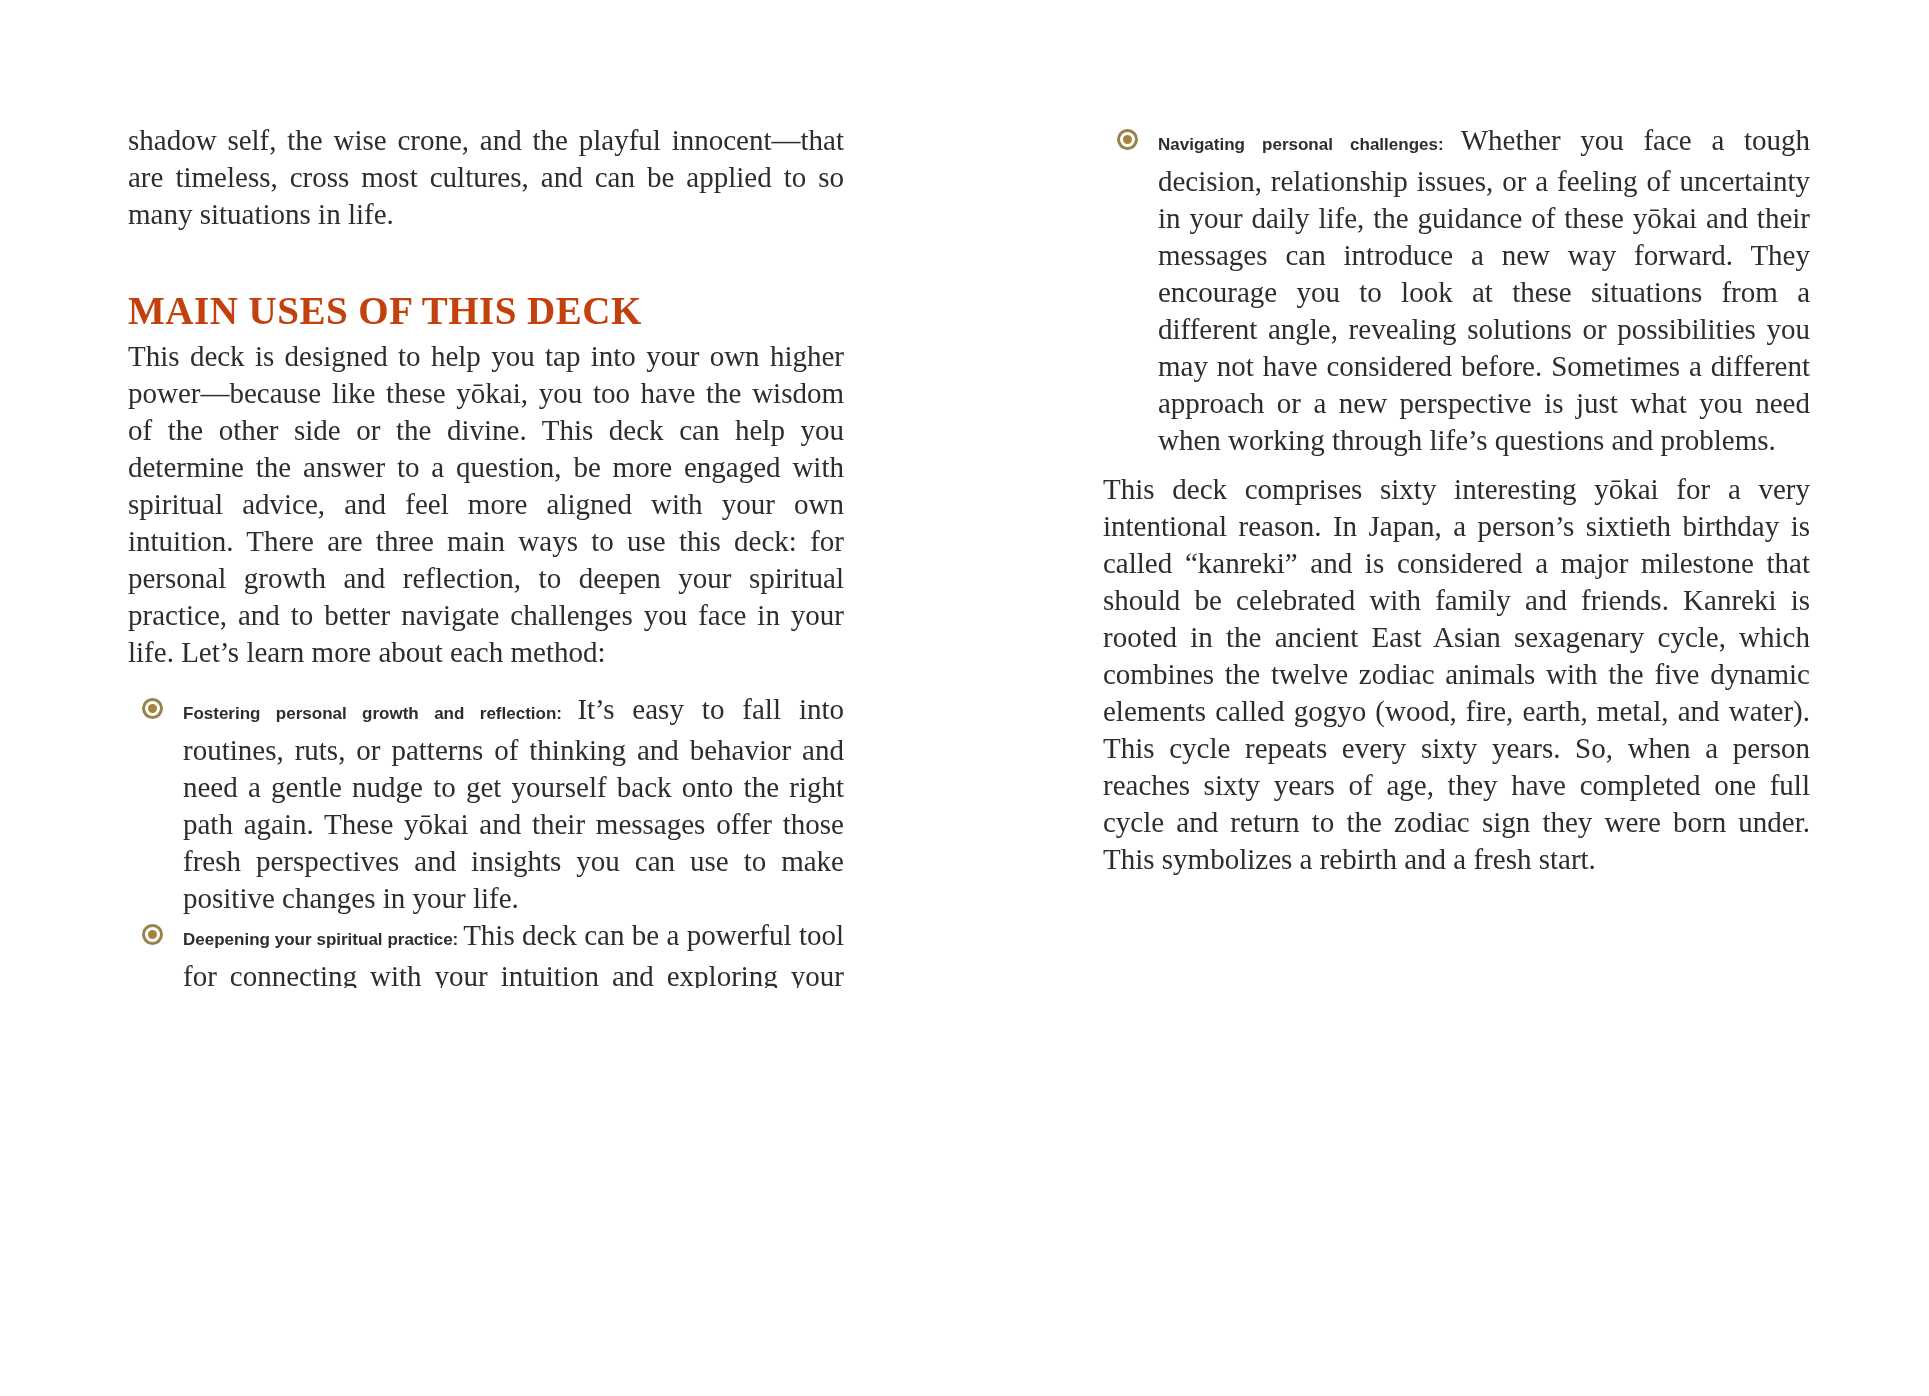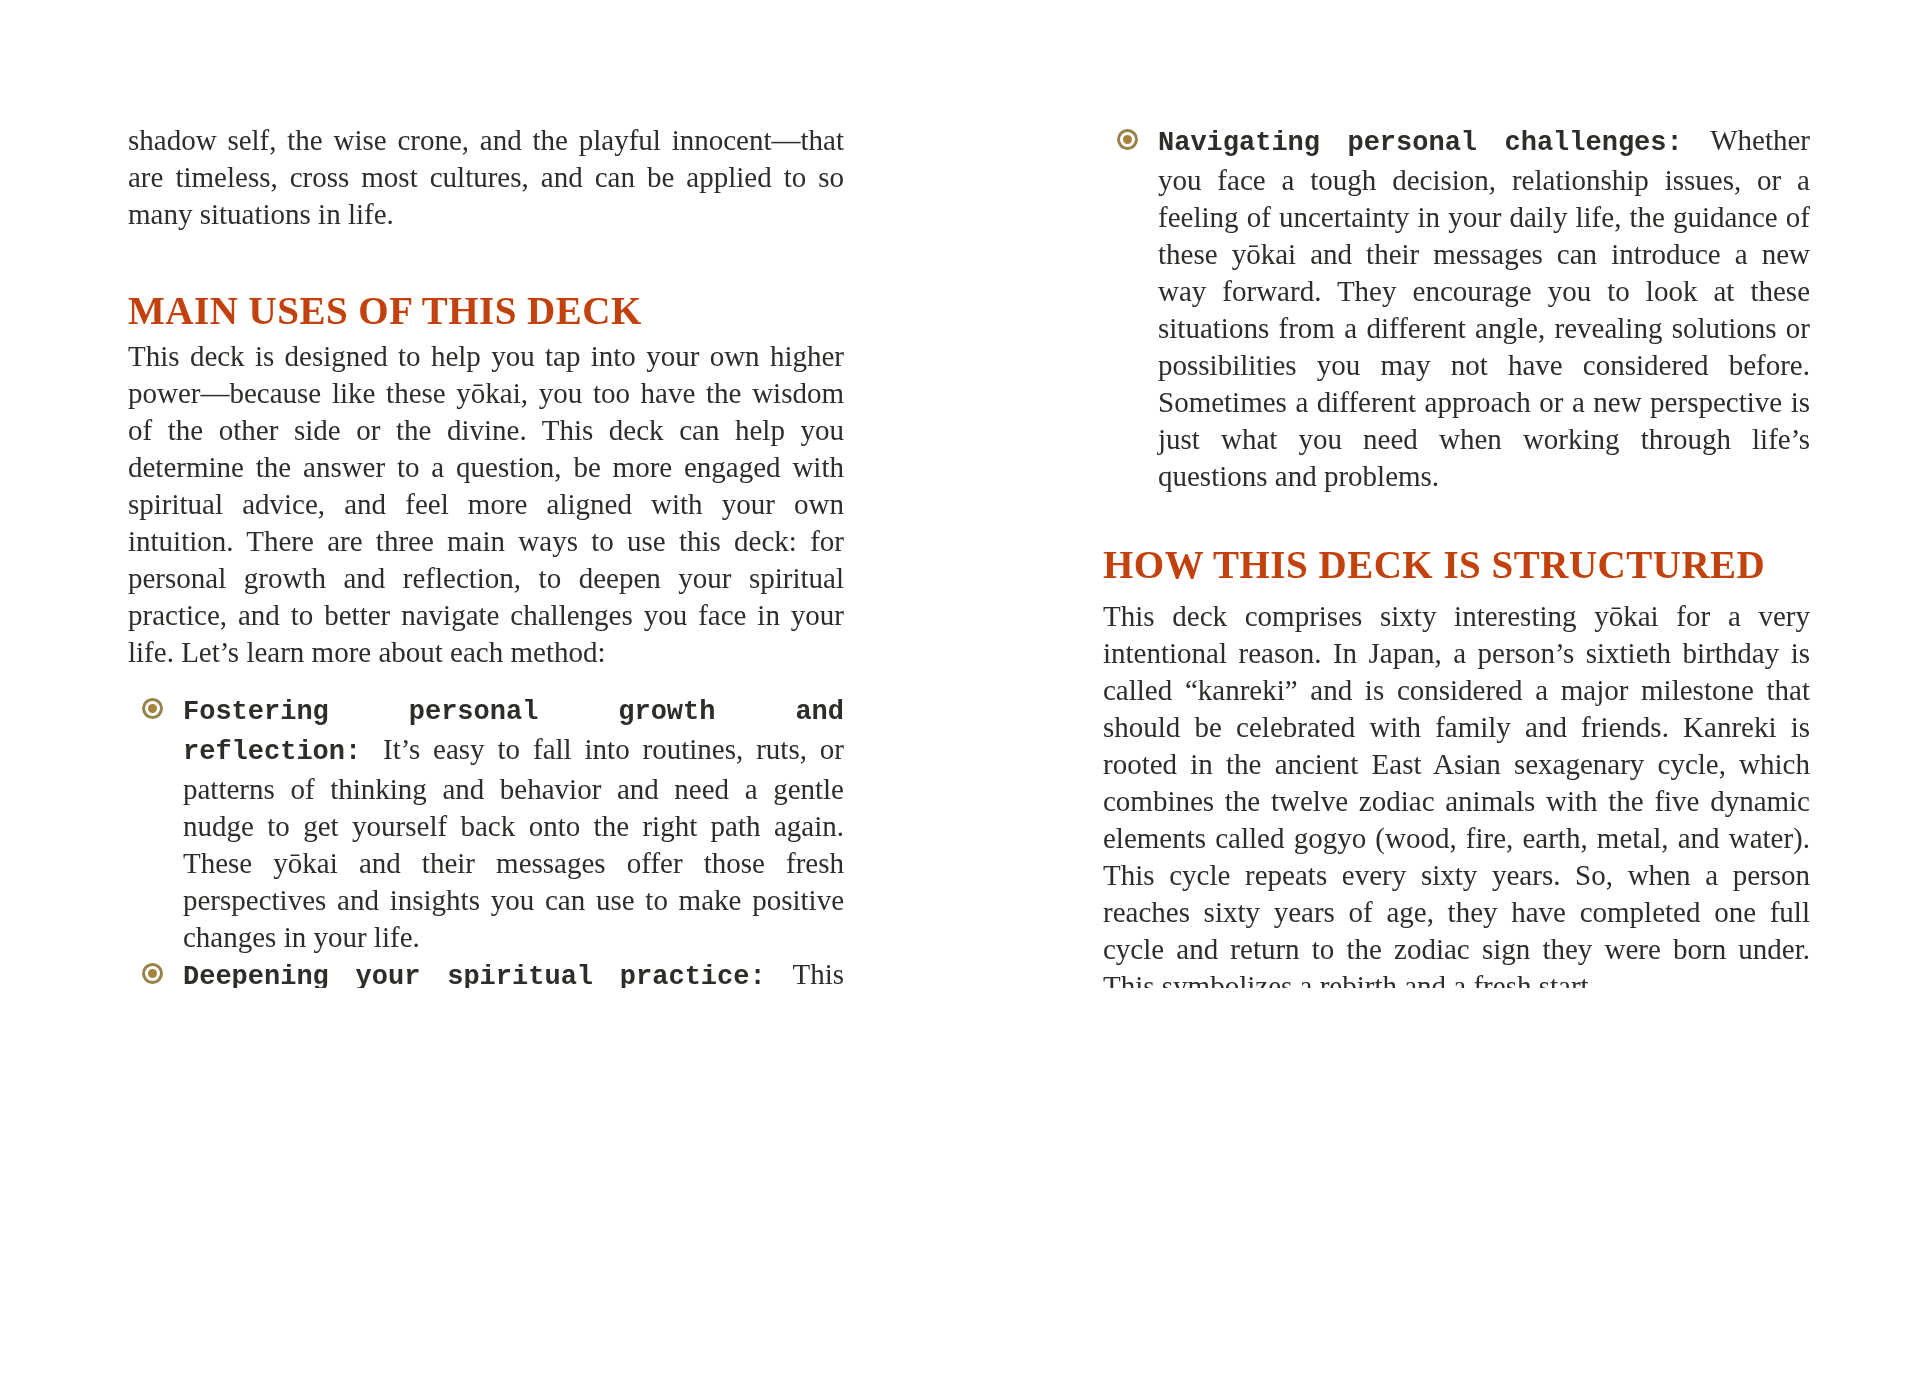--- a/index.html
+++ b/index.html
@@ -55,23 +55,23 @@
     position:absolute;
     left:20px;
     top:13px;
     width:9px;
     height:9px;
     border-radius:50%;
     background:#a6823c;
     box-shadow:0 0 0 3px #ffffff, 0 0 0 6px #97824b;
   }
   .lead{
-    font-family:Liberation Mono, monospace;
+    font-family:Liberation Sans, sans-serif;
     font-weight:bold;
-    font-size:27px;
+    font-size:17px;
   }
   .folio{
     position:absolute;
     top:1158px;
     left:0;
     width:100%;
     text-align:right;
     font-size:32px;
     color:#3b82f6;
   }
@@ -104,20 +104,19 @@
 
   <section class="page page-right">
     <ul class="bullets">
       <li>
         <span class="marker"></span>
         <span class="lead">Navigating personal challenges: </span><span>Whether you face a tough decision, relationship issues, or a feeling of uncertainty in your daily life, the guidance of these yōkai and their messages can introduce a new way forward. They encourage you to look at these situations from a different angle, revealing solutions or possibilities you may not have considered before. Sometimes a different approach or a new perspective is just what you need when working through life’s questions and problems.</span>
       </li>
     </ul>
 
 
-    <h2 class="heading">HOW THIS DECK IS STRUCTURED</h2>
 
     <p class="body after-heading">This deck comprises sixty interesting yōkai for a very intentional reason. In Japan, a person’s sixtieth birthday is called “kanreki” and is considered a major milestone that should be celebrated with family and friends. Kanreki is rooted in the ancient East Asian sexagenary cycle, which combines the twelve zodiac animals with the five dynamic elements called gogyo (wood, fire, earth, metal, and water). This cycle repeats every sixty years. So, when a person reaches sixty years of age, they have completed one full cycle and return to the zodiac sign they were born under. This symbolizes a rebirth and a fresh start.</p>
 
     <div class="folio">5</div>
   </section>
 
 </div>
 
 </body></html>

